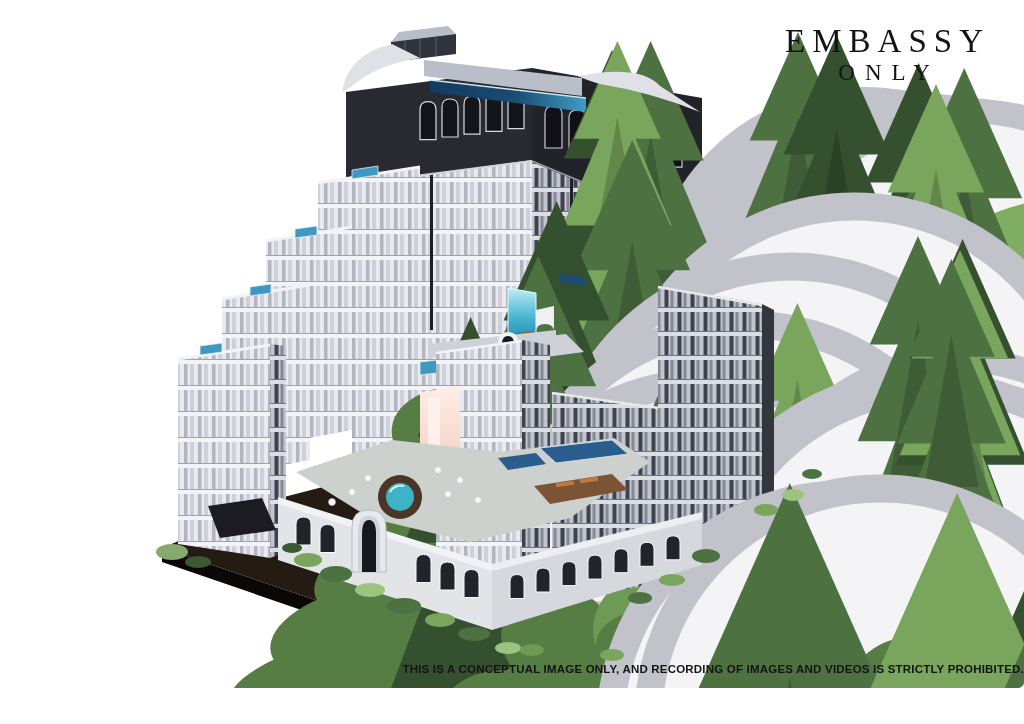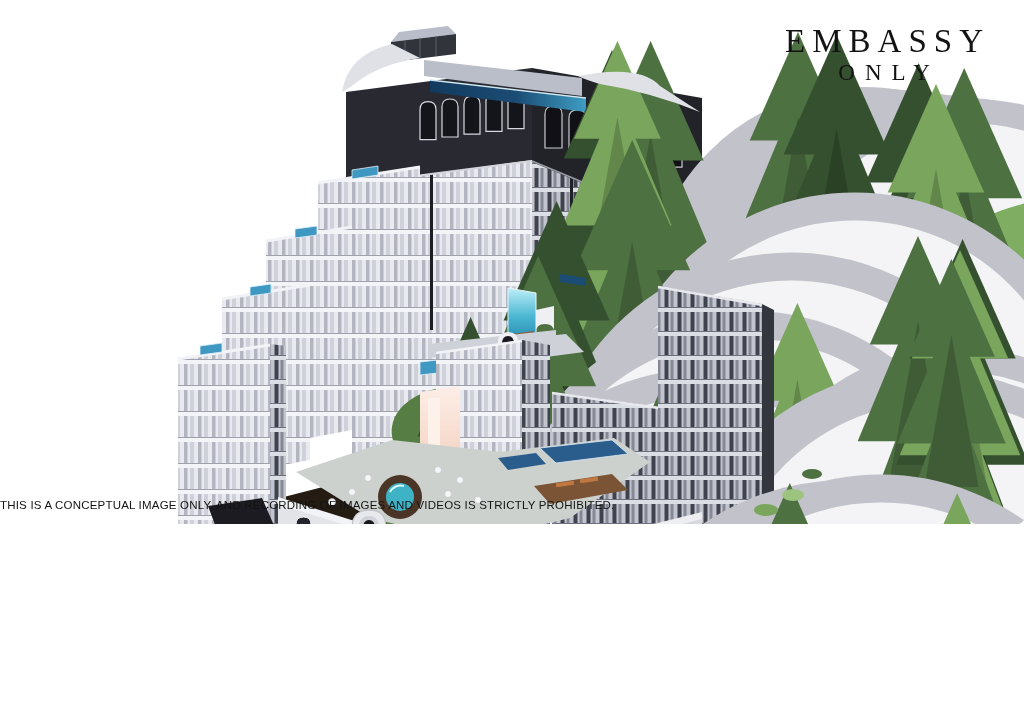--- a/index.html
+++ b/index.html
@@ -4,29 +4,29 @@
 <style>
   :root{
     --ink:#131313; --bg:#ffffff;
     --facade-light:#e9eaef; --facade-shade:#c3c5ce; --crown-dark:#292931;
     --glass-dark:#14151a; --pool-navy:#1b4c74; --pool-cyan:#49b6d2;
     --foliage-dark:#35502f; --foliage-mid:#4e7142; --foliage-light:#79a55c;
     --ground-top:#241b13; --ground-side:#0a0706; --deck-grey:#ccd1ce;
     --lobby-glow:#f3cfc0; --wood-brown:#7a5434;
   }
   html,body{margin:0;padding:0;background:var(--bg);}
-  .stage{position:relative;width:1024px;height:524px;background:var(--bg);overflow:hidden;
+  .stage{position:relative;width:1024px;height:688px;background:var(--bg);overflow:hidden;
          font-family:"Liberation Sans",sans-serif;border-radius:7px;}
   .brand{position:absolute;top:24px;right:34px;text-align:center;color:var(--ink);
          font-family:"Liberation Serif","DejaVu Serif",serif;line-height:1.05;}
   .brand .l1{font-size:33px;letter-spacing:7px;display:block;text-indent:7px;}
   .brand .l2{font-size:23px;letter-spacing:10px;display:block;margin-top:2px;text-indent:10px;}
   .illus{position:absolute;left:0;top:0;width:1024px;height:724px;}
-  .disclaimer{position:absolute;left:0;right:0;bottom:13px;text-align:left;
-        font-size:11.5px;font-weight:normal;letter-spacing:.2px;color:var(--ink);}
+  .disclaimer{position:absolute;left:0;right:0;bottom:13px;text-align:right;
+        font-size:11.5px;font-weight:bold;letter-spacing:.2px;color:var(--ink);}
   .tree-dark{color:var(--foliage-dark);} .tree-mid{color:var(--foliage-mid);}
   .tree-light{color:var(--foliage-light);} .tree-pale{color:#9cc47e;}
 </style>
 </head>
 <body>
 
 <div class="stage">
 
   <svg class="illus" viewBox="0 0 1024 724" aria-hidden="true">
     <defs>

